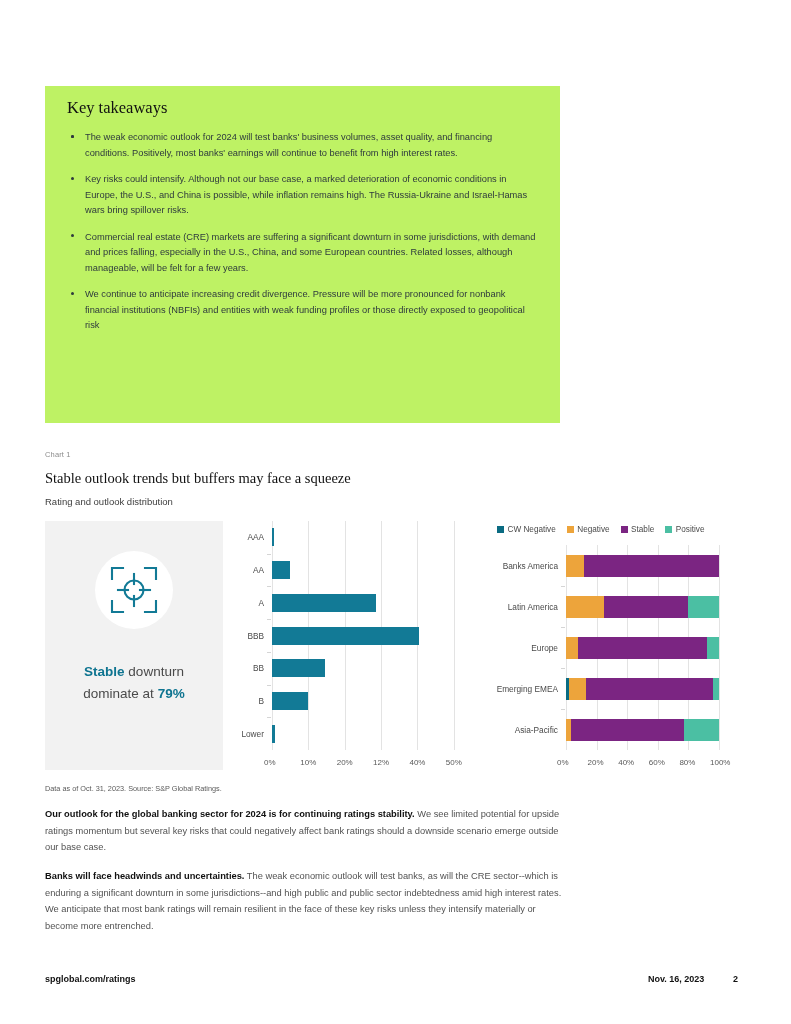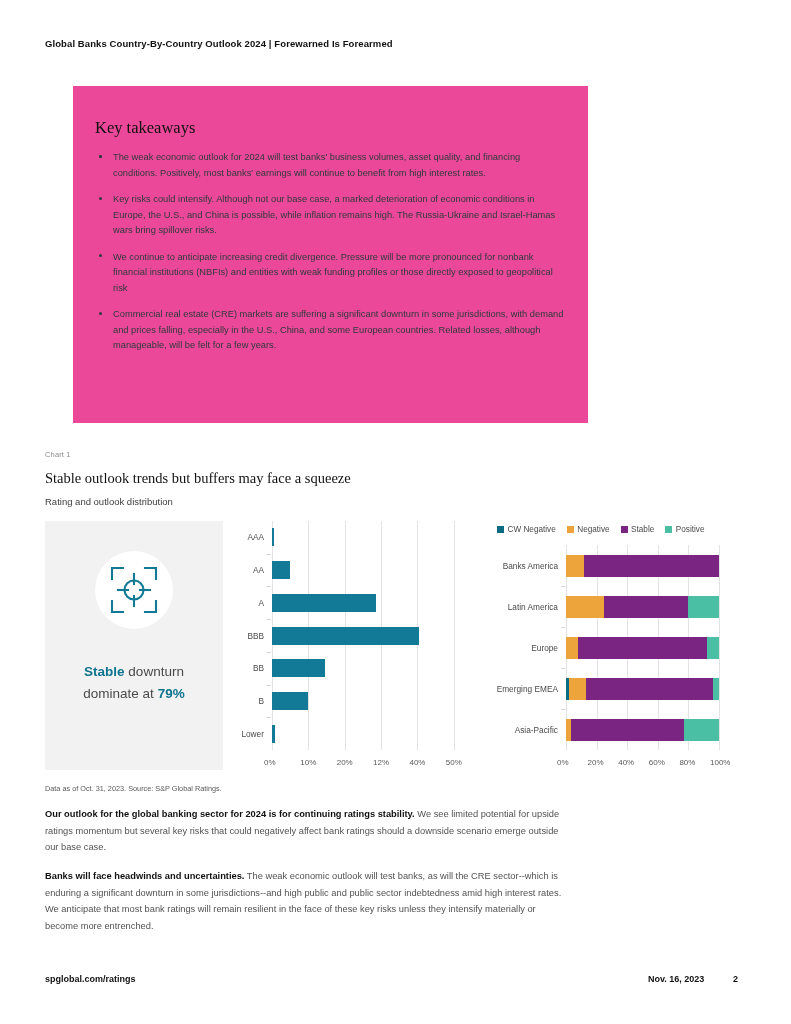--- a/index.html
+++ b/index.html
@@ -16,24 +16,23 @@
   
   .doc-header{
     position:absolute;left:45px;top:38px;
     font-size:9.5px;font-weight:bold;color:#111111;
     letter-spacing:0.01em;
   }
 
   
   .kt-box{
     position:absolute;left:45px;top:86px;width:515px;height:337px;
-    background:#ec4899;
+    background:#bef264;
     box-sizing:border-box;
-    padding:32px 22px 0 22px;
-    margin-left:28px;
+    padding:12px 22px 0 22px;
   }
   .kt-title{
     font-family:"Liberation Serif", serif;
     font-size:16.5px;color:#111111;font-weight:normal;
     margin:0 0 12px 0;
   }
   .kt-list{list-style:none;margin:0;padding:0;}
   .kt-item{
     position:relative;
     padding-left:18px;
@@ -125,43 +124,42 @@
   .footer-page{
     position:absolute;left:733px;top:974px;
     font-size:9px;font-weight:bold;color:#111111;
   }
 </style>
 </head>
 <body>
 
 <div class="page">
 
-  <div class="doc-header">Global Banks Country-By-Country Outlook 2024 | Forewarned Is Forearmed</div>
 
   <div class="kt-box">
     <div class="kt-title">Key takeaways</div>
     <ul class="kt-list">
       <li class="kt-item">
         <span class="bullet"></span>
       </li>
       <li class="kt-item">
         <span class="bullet"></span>
         <span>The weak economic outlook for 2024 will test banks' business volumes, asset quality, and financing conditions. Positively, most banks' earnings will continue to benefit from high interest rates.</span>
       </li>
       <li class="kt-item">
         <span class="bullet"></span>
         <span>Key risks could intensify. Although not our base case, a marked deterioration of economic conditions in Europe, the U.S., and China is possible, while inflation remains high. The Russia-Ukraine and Israel-Hamas wars bring spillover risks.</span>
       </li>
       <li class="kt-item">
         <span class="bullet"></span>
+        <span>Commercial real estate (CRE) markets are suffering a significant downturn in some jurisdictions, with demand and prices falling, especially in the U.S., China, and some European countries. Related losses, although manageable, will be felt for a few years.</span>
+      </li>
+      <li class="kt-item">
+        <span class="bullet"></span>
         <span>We continue to anticipate increasing credit divergence. Pressure will be more pronounced for nonbank financial institutions (NBFIs) and entities with weak funding profiles or those directly exposed to geopolitical risk</span>
-      </li>
-      <li class="kt-item">
-        <span class="bullet"></span>
-        <span>Commercial real estate (CRE) markets are suffering a significant downturn in some jurisdictions, with demand and prices falling, especially in the U.S., China, and some European countries. Related losses, although manageable, will be felt for a few years.</span>
       </li>
     </ul>
   </div>
 
   <div class="chart-num">Chart 1</div>
   <div class="chart-title">Stable outlook trends but buffers may face a squeeze</div>
   <div class="chart-sub">Rating and outlook distribution</div>
 
   <div class="callout">
     <div class="callout-circle">

